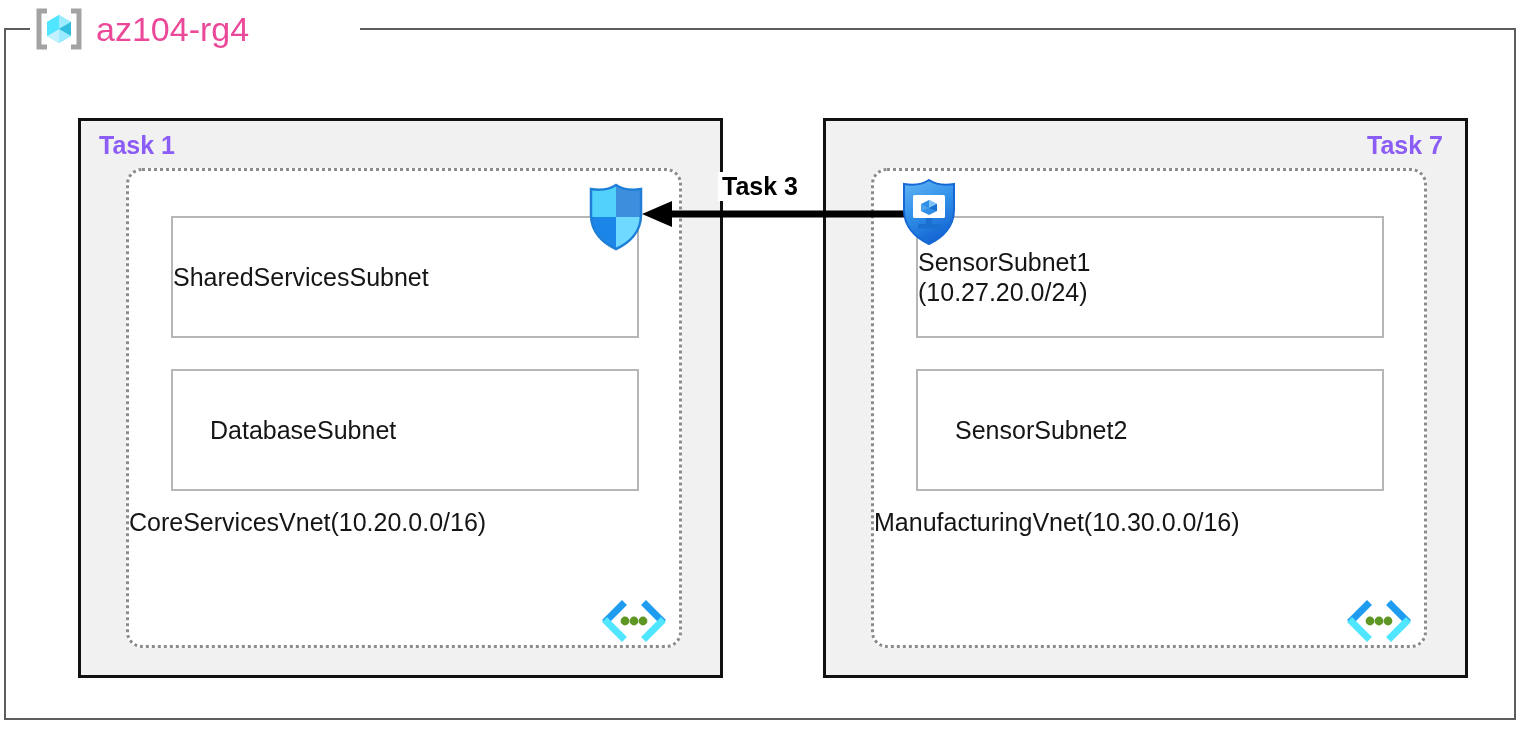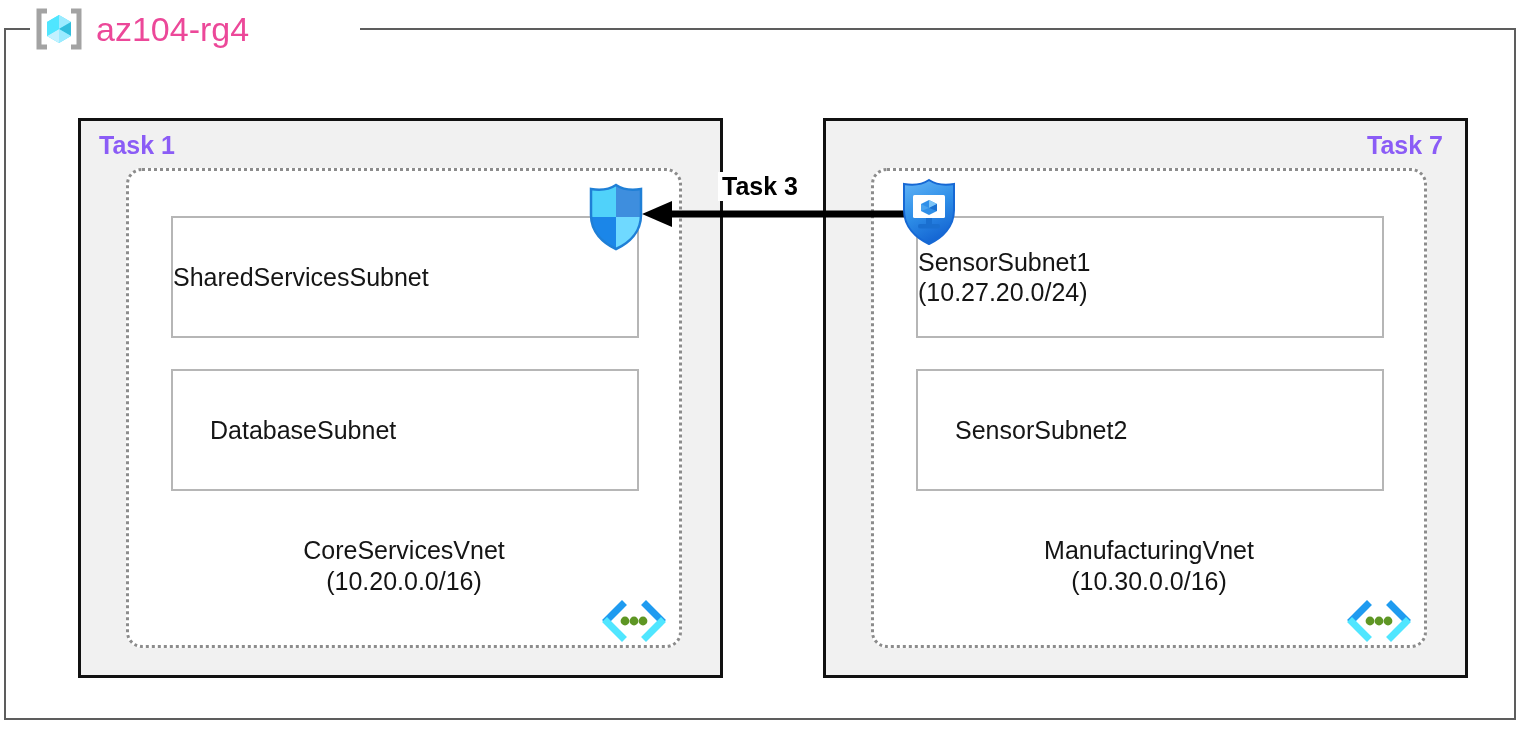--- a/index.html
+++ b/index.html
@@ -120,24 +120,24 @@
     font-family: "Liberation Sans", sans-serif;
     line-height: 1.22;
     white-space: nowrap;
   }
 
   
   .vnet-caption {
     position: absolute;
     left: 0;
     right: 0;
-    top: 364px;
+    top: 336px;
     display: flex;
-    flex-direction: column;
-    align-items: center;
+    flex-direction: row;
+    align-items: flex-end;
     pointer-events: none;
   }
 
   
   .vnet-glyph {
     position: absolute;
     right: 12px;
     bottom: 2px;
     width: 66px;
     height: 44px;

